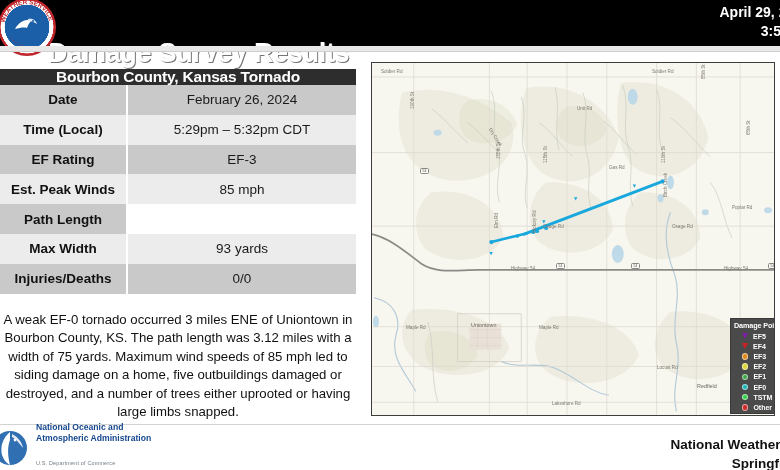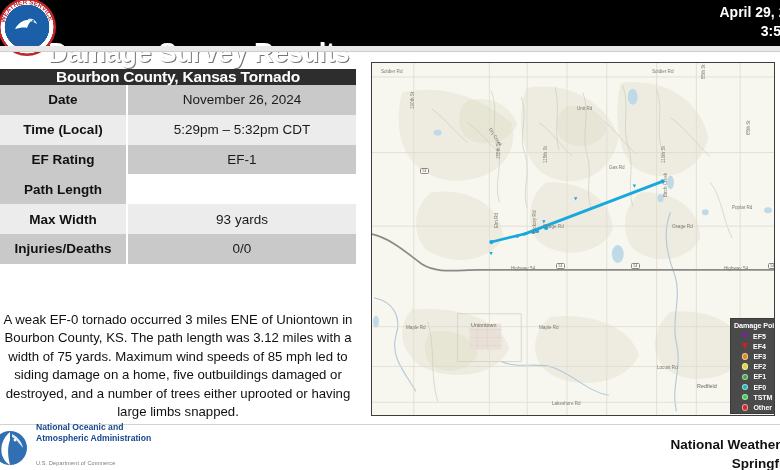--- a/index.html
+++ b/index.html
@@ -190,29 +190,33 @@
     </svg>
   </div>
 
   <div class="header-underline"></div>
 
   <div class="table-wrap">
     <div class="tbl-title">Bourbon County, Kansas Tornado</div>
 
     <div class="tbl-row odd">
       <div class="cell-label">Date</div>
-      <div class="cell-value">November 26, 2024</div>
+      <div class="cell-value">February 26, 2024</div>
     </div>
     <div class="tbl-row even">
       <div class="cell-label">Time (Local)</div>
       <div class="cell-value">5:29pm – 5:32pm CDT</div>
     </div>
     <div class="tbl-row odd">
       <div class="cell-label">EF Rating</div>
-      <div class="cell-value">EF-1</div>
+      <div class="cell-value">EF-3</div>
+    </div>
+    <div class="tbl-row even">
+      <div class="cell-label">Est. Peak Winds</div>
+      <div class="cell-value">85 mph</div>
     </div>
     <div class="tbl-row odd">
       <div class="cell-label">Path Length</div>
     </div>
     <div class="tbl-row even">
       <div class="cell-label">Max Width</div>
       <div class="cell-value">93 yards</div>
     </div>
     <div class="tbl-row odd">
       <div class="cell-label">Injuries/Deaths</div>

